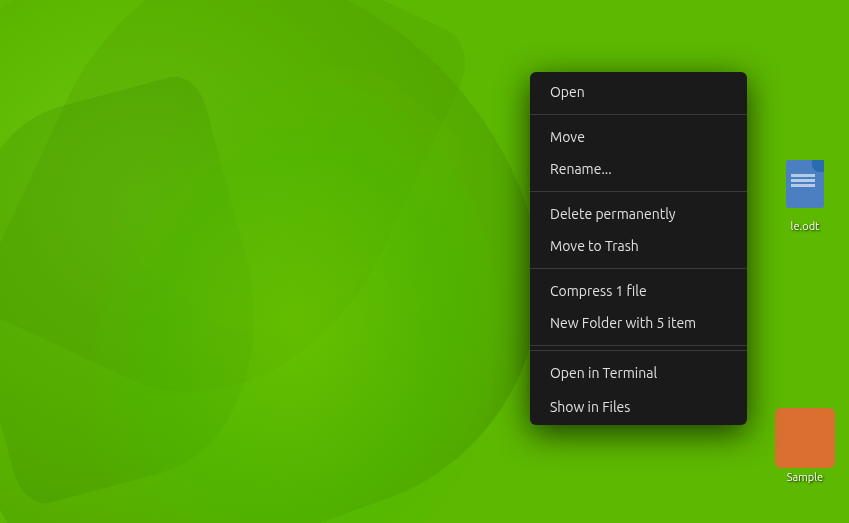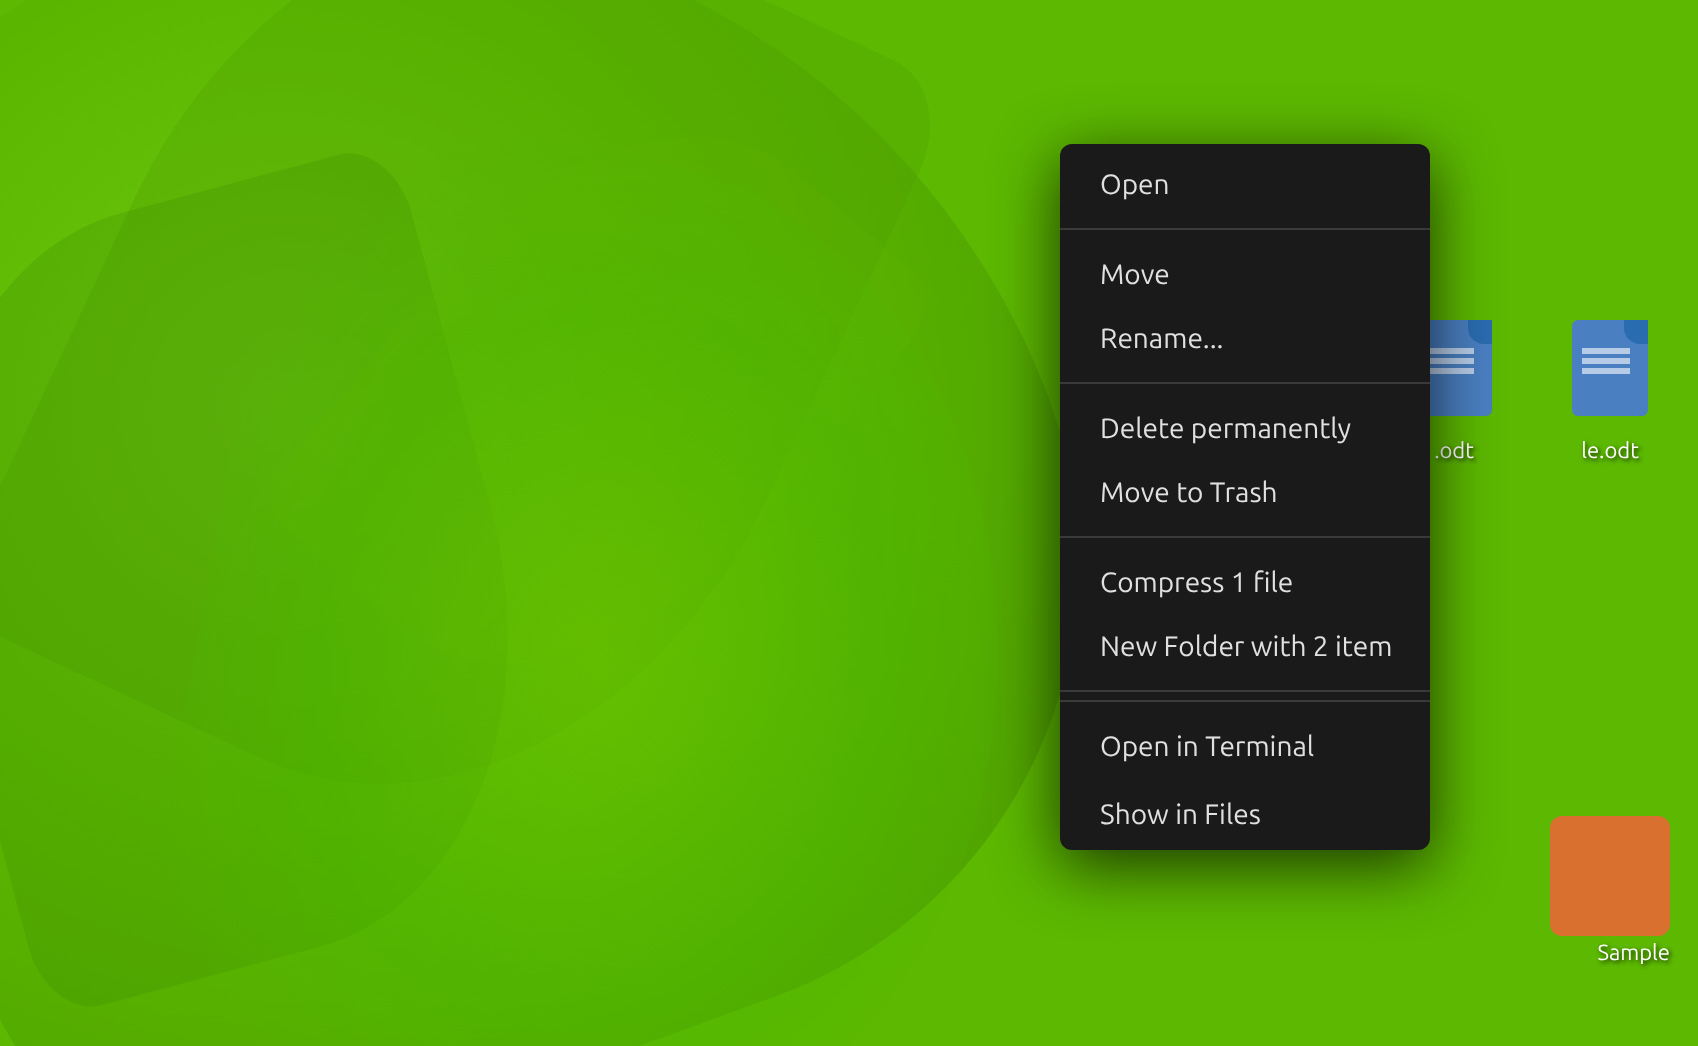--- a/index.html
+++ b/index.html
@@ -159,30 +159,30 @@
       border-radius: 6px;
       display: flex;
       align-items: center;
       justify-content: center;
     }
 
     .sample-label {
       font-size: 11px;
       color: white;
       text-shadow: 1px 1px 2px rgba(0,0,0,0.8);
-      text-align: right;
+      text-align: center;
       margin-top: 3px;
     }
 
     
     #context-menu {
       position: absolute;
       top: 72px;
       left: 530px;
-      width: 185px;
+      width: 217px;
       background: #1a1a1a;
       border-radius: 6px;
       box-shadow: 0 8px 32px rgba(0,0,0,0.7);
       overflow: hidden;
       z-index: 100;
     }
 
     .menu-item {
       padding: 8px 20px;
       color: #e0e0e0;
@@ -251,21 +251,21 @@
 
     <div class="menu-section">
       <div class="menu-item">Delete permanently</div>
       <div class="menu-item">Move to Trash</div>
     </div>
 
     <div class="menu-separator"></div>
 
     <div class="menu-section">
       <div class="menu-item">Compress 1 file</div>
-      <div class="menu-item">New Folder with 2 item</div>
+      <div class="menu-item">New Folder with 5 item</div>
     </div>
 
     <div class="menu-separator"></div>
 
 
     <div class="menu-separator"></div>
 
     <div class="menu-section">
       <div class="menu-item" style="padding-bottom:10px;">Open in Terminal</div>
       <div class="menu-item">Show in Files</div>

